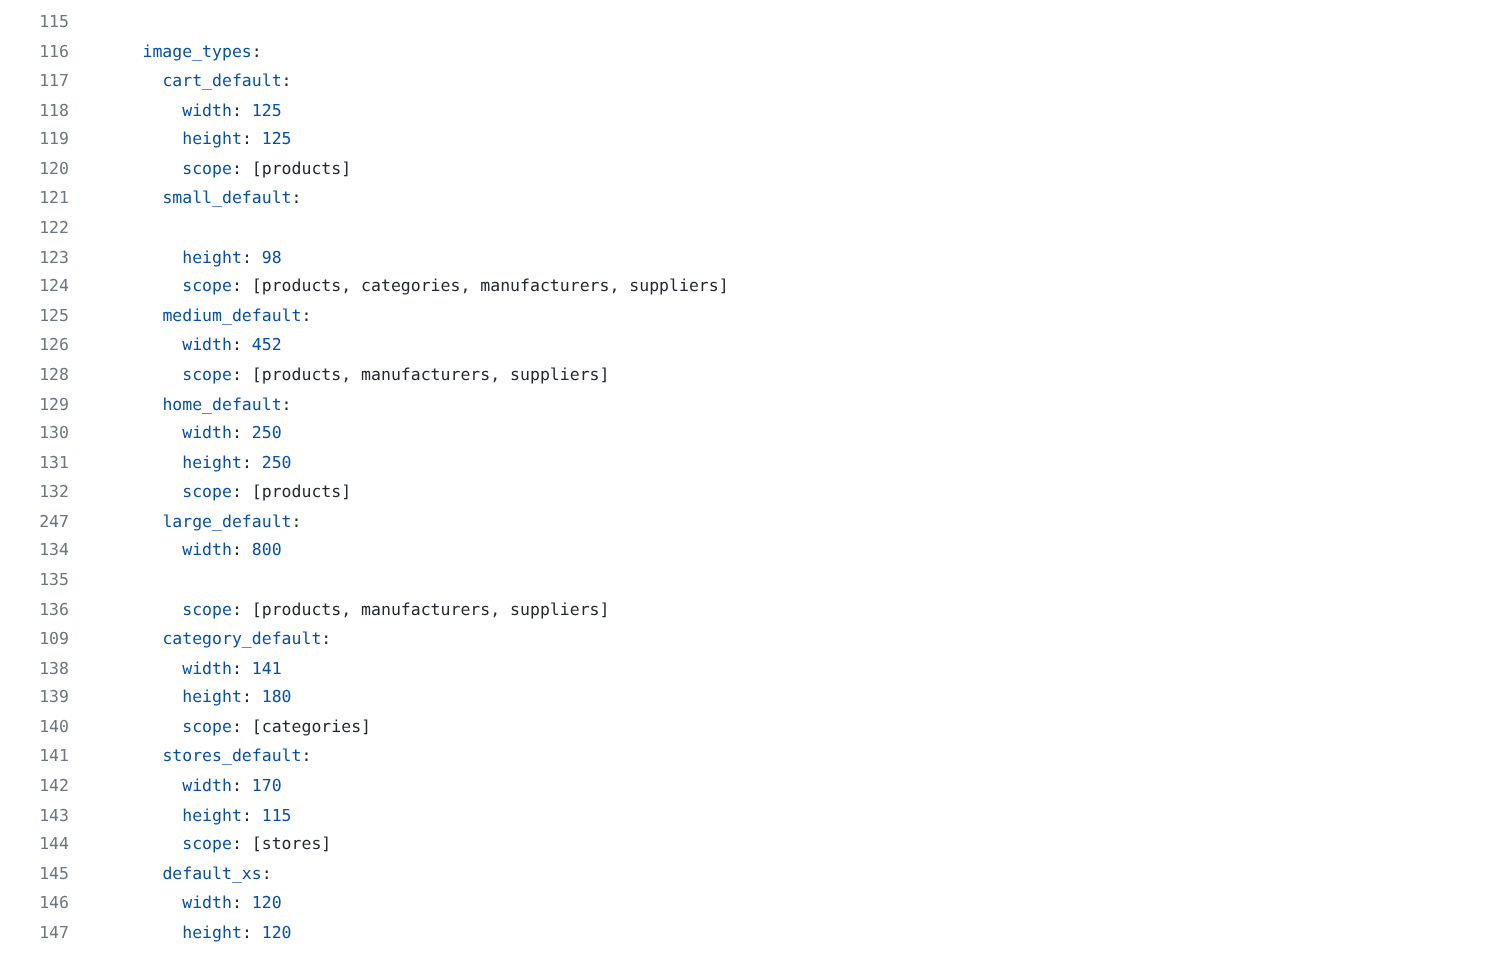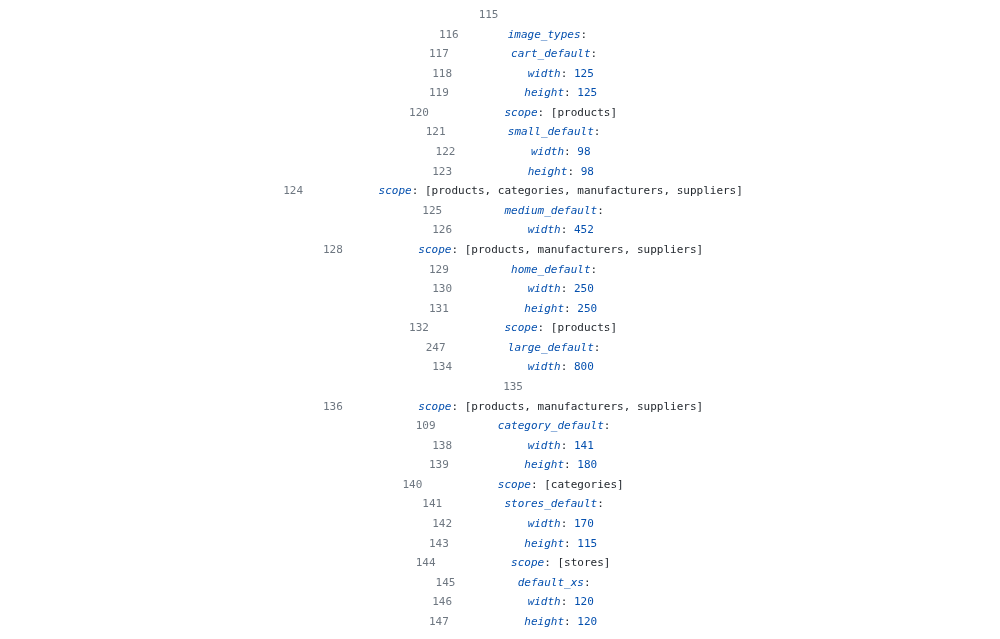--- a/index.html
+++ b/index.html
@@ -2,40 +2,40 @@
 <html><head>
 <meta charset="utf-8">
 <style>
   html, body { margin: 0; padding: 0; background: #ffffff; }
   body { width: 1000px; height: 639px; overflow: hidden; position: relative; }
   .code-view {
     position: absolute; left: 0; top: 5px; width: 1000px;
     font-family: "DejaVu Sans Mono", "Liberation Mono", monospace;
     font-size: 11px;
   }
-  .line { display: flex; height: 19.58px; line-height: 19.58px; white-space: pre; justify-content: center; }
+  .line { display: flex; height: 19.58px; line-height: 19.58px; white-space: pre; }
   .ln { width: 46px; text-align: right; color: #6e7781; flex: 0 0 46px; padding-right: 0; }
   .code { padding-left: 49px; color: #24292f; }
-  .key { color: #0550ae; font-style: italic; }
+  .key { color: #0550ae; }
   .punct { color: #24292f; }
   .num { color: #0550ae; }
   .str { color: #24292f; }
 </style>
 </head>
 <body>
 
 <div class="code-view" id="code-view">
     <div class="line"><span class="ln">115</span><span class="code"><span></span><span class="key"></span><span class="punct"></span><span class="str"></span></span></div>
     <div class="line"><span class="ln">116</span><span class="code"><span></span><span class="key">image_types</span><span class="punct">:</span><span class="str"></span></span></div>
     <div class="line"><span class="ln">117</span><span class="code"><span>  </span><span class="key">cart_default</span><span class="punct">:</span><span class="str"></span></span></div>
     <div class="line"><span class="ln">118</span><span class="code"><span>    </span><span class="key">width</span><span class="punct">: </span><span class="num">125</span></span></div>
     <div class="line"><span class="ln">119</span><span class="code"><span>    </span><span class="key">height</span><span class="punct">: </span><span class="num">125</span></span></div>
     <div class="line"><span class="ln">120</span><span class="code"><span>    </span><span class="key">scope</span><span class="punct">: </span><span class="str">[products]</span></span></div>
     <div class="line"><span class="ln">121</span><span class="code"><span>  </span><span class="key">small_default</span><span class="punct">:</span><span class="str"></span></span></div>
-    <div class="line"><span class="ln">122</span><span class="code"><span>    </span><span class="key">width</span><span class="punct">: </span><span class="num">98</span></span></div>
+    <div class="line"><span class="ln">122</span></div>
     <div class="line"><span class="ln">123</span><span class="code"><span>    </span><span class="key">height</span><span class="punct">: </span><span class="num">98</span></span></div>
     <div class="line"><span class="ln">124</span><span class="code"><span>    </span><span class="key">scope</span><span class="punct">: </span><span class="str">[products, categories, manufacturers, suppliers]</span></span></div>
     <div class="line"><span class="ln">125</span><span class="code"><span>  </span><span class="key">medium_default</span><span class="punct">:</span><span class="str"></span></span></div>
     <div class="line"><span class="ln">126</span><span class="code"><span>    </span><span class="key">width</span><span class="punct">: </span><span class="num">452</span></span></div>
     <div class="line"><span class="ln">128</span><span class="code"><span>    </span><span class="key">scope</span><span class="punct">: </span><span class="str">[products, manufacturers, suppliers]</span></span></div>
     <div class="line"><span class="ln">129</span><span class="code"><span>  </span><span class="key">home_default</span><span class="punct">:</span><span class="str"></span></span></div>
     <div class="line"><span class="ln">130</span><span class="code"><span>    </span><span class="key">width</span><span class="punct">: </span><span class="num">250</span></span></div>
     <div class="line"><span class="ln">131</span><span class="code"><span>    </span><span class="key">height</span><span class="punct">: </span><span class="num">250</span></span></div>
     <div class="line"><span class="ln">132</span><span class="code"><span>    </span><span class="key">scope</span><span class="punct">: </span><span class="str">[products]</span></span></div>
     <div class="line"><span class="ln">247</span><span class="code"><span>  </span><span class="key">large_default</span><span class="punct">:</span><span class="str"></span></span></div>

